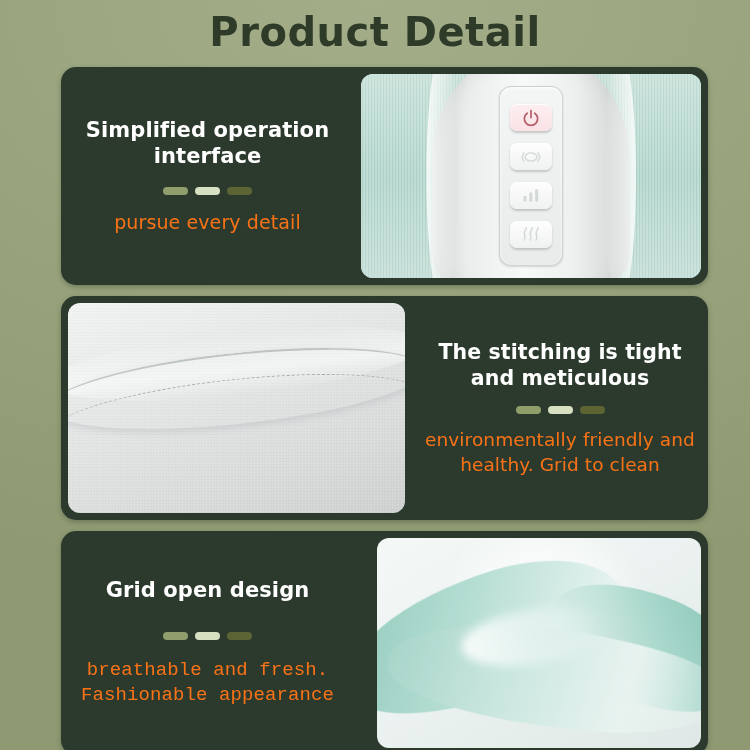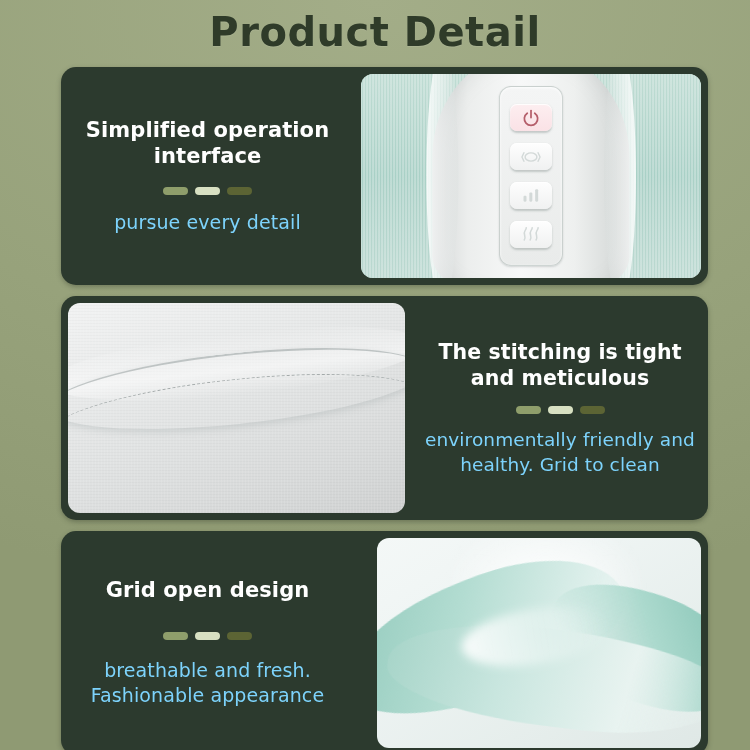--- a/index.html
+++ b/index.html
@@ -99,29 +99,29 @@
   .dash {
     width: 25px;
     height: 8px;
     border-radius: 4px;
   }
   .dash.d1 { background: #8f9e6b; }
   .dash.d2 { background: #d8e0c2; }
   .dash.d3 { background: #5c6434; }
 
   .subline {
-    color: #7dd3fc;
+    color: #f97316;
     font-size: 19px;
     line-height: 1.35;
     text-align: center;
     font-weight: normal;
     letter-spacing: 0.1px;
   }
   .c2 .subline { font-size: 18.5px; }
-  .c3 .subline { font-size: 19px; }
+  .c3 .subline { font-size: 19px; font-family: Liberation Mono, monospace; }
 
   
   .img-col {
     flex: 1 1 auto;
     position: relative;
     padding: 7px;
   }
   .photo {
     width: 100%;
     height: 100%;

